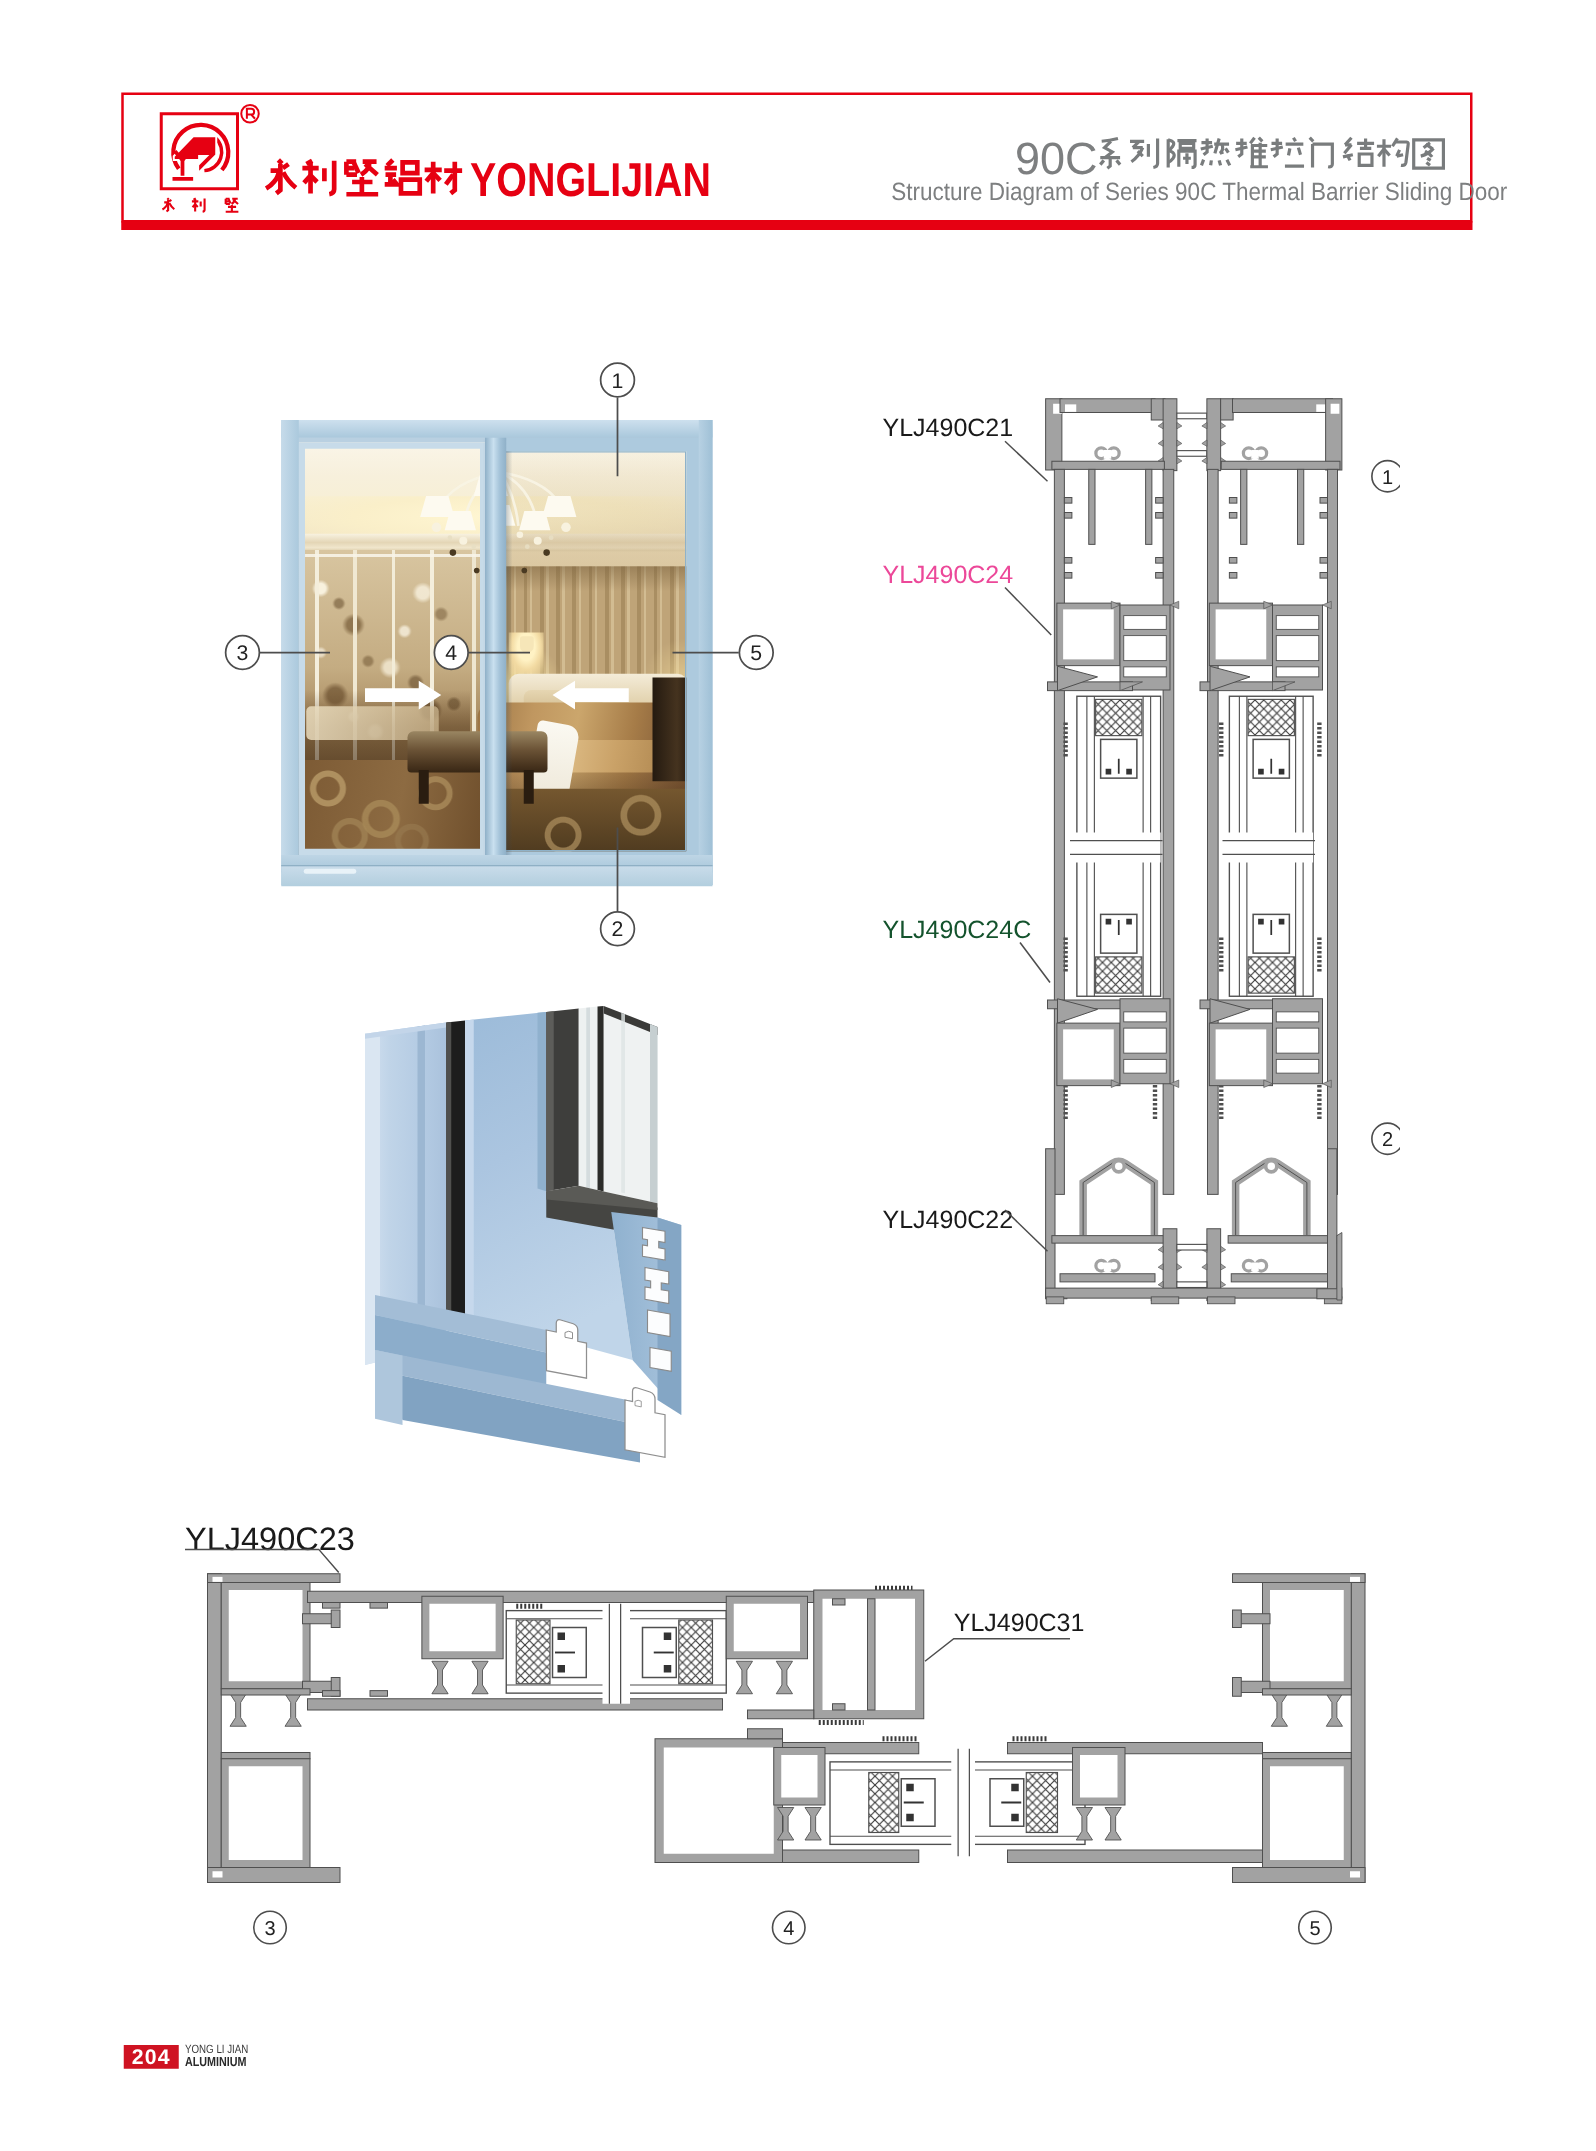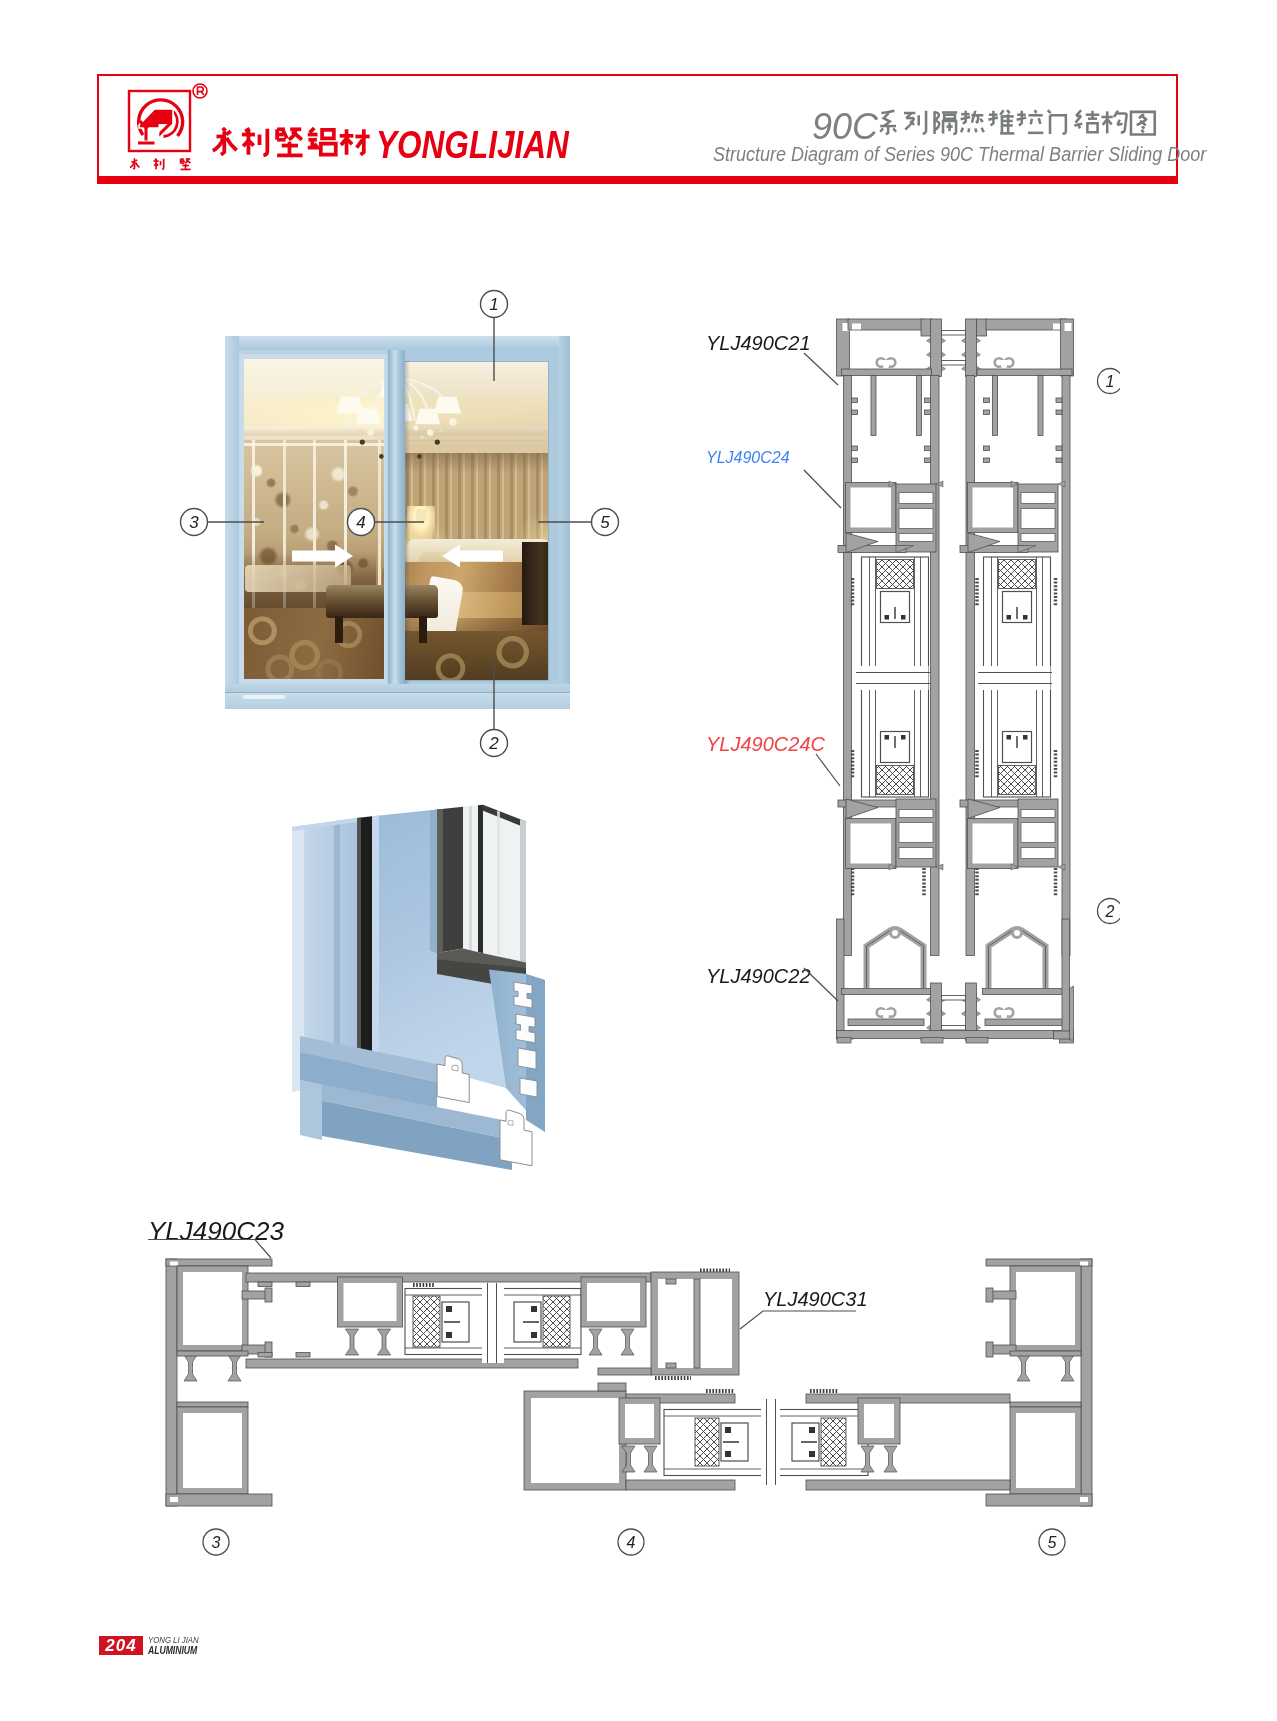--- a/index.html
+++ b/index.html
@@ -1,17 +1,17 @@
 <!DOCTYPE html>
 <html><head>
 <meta charset="utf-8">
 <style>
   html,body{margin:0;padding:0;background:#fff;}
   .page{position:relative;width:1277px;height:1721px;background:#fff;overflow:hidden;
-        font-family:"Liberation Sans", sans-serif;font-style:italic;}
+        font-family:"Liberation Sans", sans-serif;}
   .abs{position:absolute;}
   svg{display:block;}
 </style>
 </head>
 <body>
 <div class="page">
 
 <div class="abs" style="left:97px;top:74px;width:1081px;height:104px;border:2px solid #e60012;box-sizing:border-box;"></div>
 
 <div class="abs" style="left:97px;top:177px;width:1081px;height:7px;background:#e60012;"></div>
@@ -556,23 +556,23 @@
         <rect x="1059.5" y="1037.5" width="14" height="5.5" fill="#a2a2a2" stroke="#4f4f4f" stroke-width="0.7"></rect>
 
 <rect x="1062" y="919" width="7.5" height="115" fill="#a2a2a2" stroke="#4f4f4f" stroke-width="0.8"></rect>
 <rect x="1053.5" y="1031" width="17" height="8" fill="#a2a2a2" stroke="#4f4f4f" stroke-width="0.8"></rect>
 <path d="M1069.5 988.5 L1073.5 986 V1040 h-4 z" fill="#a2a2a2" stroke="#4f4f4f" stroke-width="0.7"></path>
 </g>
 </svg>
 
 <div class="abs" style="left:706px;top:332px;font-size:20px;color:#1a1a1a;text-align:center;">YLJ490C21</div>
 
-<div class="abs" style="left:706px;top:449px;font-size:16px;color:#3b82f6;">YLJ490C24</div>
-
-<div class="abs" style="left:706px;top:733px;font-size:20px;color:#ef4444;text-align:right;">YLJ490C24C</div>
+<div class="abs" style="left:706px;top:449px;font-size:20px;color:#ec4899;">YLJ490C24</div>
+
+<div class="abs" style="left:706px;top:733px;font-size:20px;color:#14532d;text-align:right;">YLJ490C24C</div>
 
 <div class="abs" style="left:706px;top:947px;font-size:20px;color:#1a1a1a;margin-top:18px;">YLJ490C22</div>
 
 <svg class="abs" style="left:690px;top:310px;" width="430" height="748" viewBox="690 310 430 748">
   <g stroke="#4d4d4d" stroke-width="1.2" fill="none">
     <line x1="804" y1="353" x2="838" y2="385"></line>
     <line x1="804" y1="470" x2="841" y2="508"></line>
     <line x1="816" y1="754" x2="840" y2="786"></line>
     <line x1="804" y1="968" x2="838" y2="1001"></line>
   </g>

